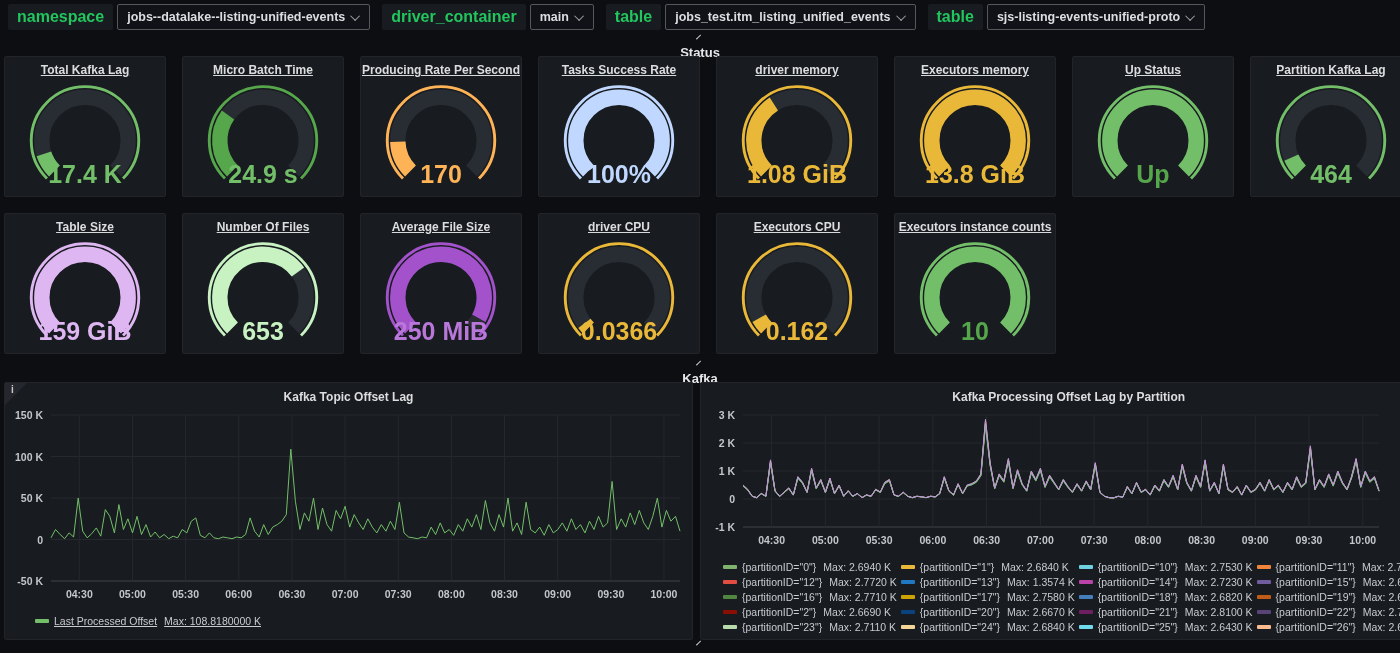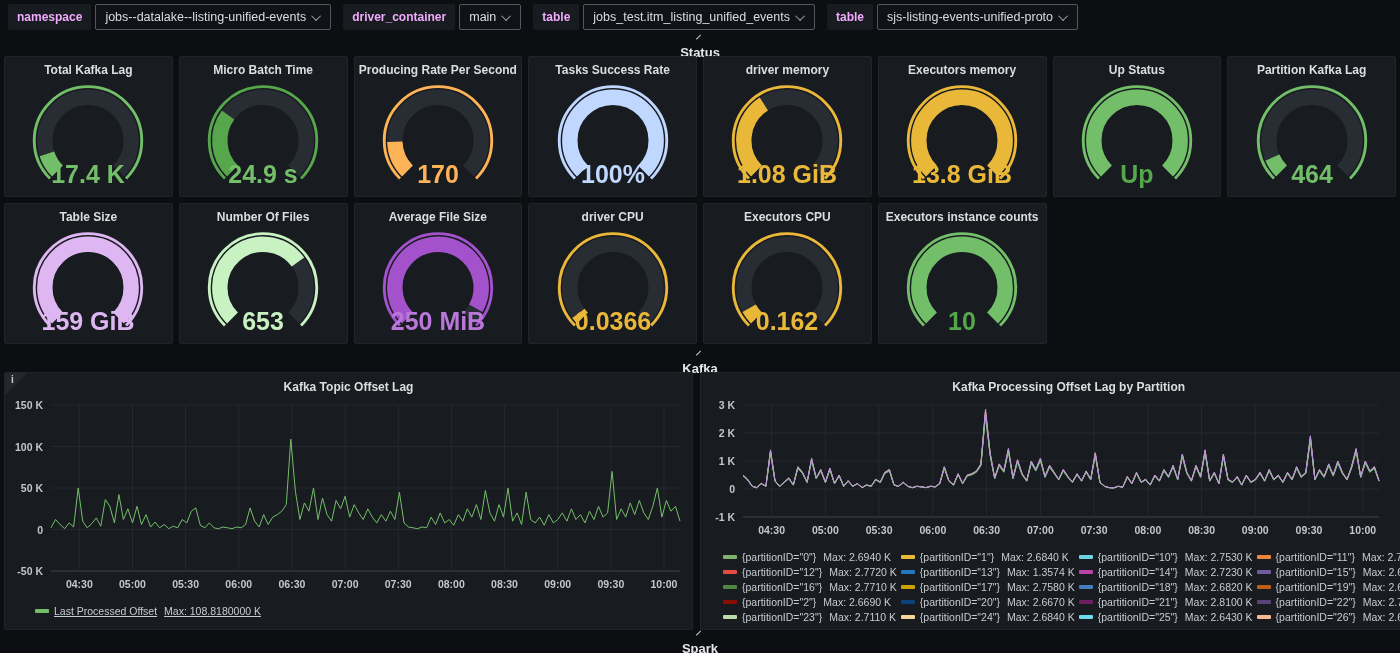--- a/index.html
+++ b/index.html
@@ -1,29 +1,29 @@
 <!DOCTYPE html>
 <html><head>
 <meta charset="utf-8">
 <style>
   * { margin:0; padding:0; box-sizing:border-box; }
   html,body { width:1400px; height:653px; background:#0d0e12; overflow:hidden;
     font-family:"Liberation Sans", sans-serif; color:#d8d9da; }
   .topbar { display:flex; align-items:center; gap:12px; padding:5px 8px; height:34px; }
   .var-group { display:flex; align-items:center; gap:4px; }
-  .var-label { background:#181b1f; color:#f0abfc; font-size:12px; font-weight:700;
+  .var-label { background:#181b1f; color:#22c55e; font-size:16px; font-weight:700;
     padding:5px 9px; border-radius:2px; height:26px; display:flex; align-items:center; }
   .var-select { background:#111217; border:1px solid #55575c; border-radius:2px; height:26px;
-    color:#dcdde0; font-size:12.5px; font-weight:400; padding:0 9px; display:flex; align-items:center; gap:8px; cursor:pointer; }
+    color:#dcdde0; font-size:12.5px; font-weight:700; padding:0 9px; display:flex; align-items:center; gap:8px; cursor:pointer; }
   .chev { width:7px; height:7px; border-left:1.5px solid #9da0a6; border-bottom:1.5px solid #9da0a6;
     transform:rotate(-45deg) translateY(-2px); display:inline-block; }
   .section-h { display:flex; align-items:center; gap:6px; padding:4px 9px 3px; height:20px;
     font-size:13px; font-weight:700; color:#e6e7e8; cursor:pointer;flex-direction:column; }
   .section-h .chev { border-color:#c7c9cc; width:6px; height:6px; }
-  .gauge-grid { display:grid; grid-template-columns:repeat(8,1fr); gap:6px; margin:2px 4px 6px; }
+  .gauge-grid { display:grid; grid-template-columns:repeat(8,1fr); gap:16px; margin:2px 4px 6px;text-decoration:underline; }
   .panel { background:#181b1f; border:1px solid #22242a; border-radius:2px; position:relative; }
   .gauge-panel { height:141px; display:flex; flex-direction:column; align-items:center; }
   .panel-title { font-size:12px; font-weight:700; color:#dcdddf; text-align:center;
     padding-top:6px; height:22px; white-space:nowrap; cursor:pointer; }
   .charts-row { display:grid; grid-template-columns:1fr 1fr; gap:7px; margin:2px 4px 0; }
   .chart-panel { height:258px; }
   .chart-title { font-size:12px; font-weight:700; color:#dcdddf; text-align:center; padding-top:7px; height:24px; cursor:pointer; }
   .corner-info { position:absolute; top:0; left:0; width:22px; height:22px; background:#25272e;
     clip-path:polygon(0 0,100% 0,0 100%); cursor:pointer; z-index:2; }
   .corner-info span { position:absolute; top:1px; left:6px; font-size:10px; font-weight:700; color:#c7c9cc; }

